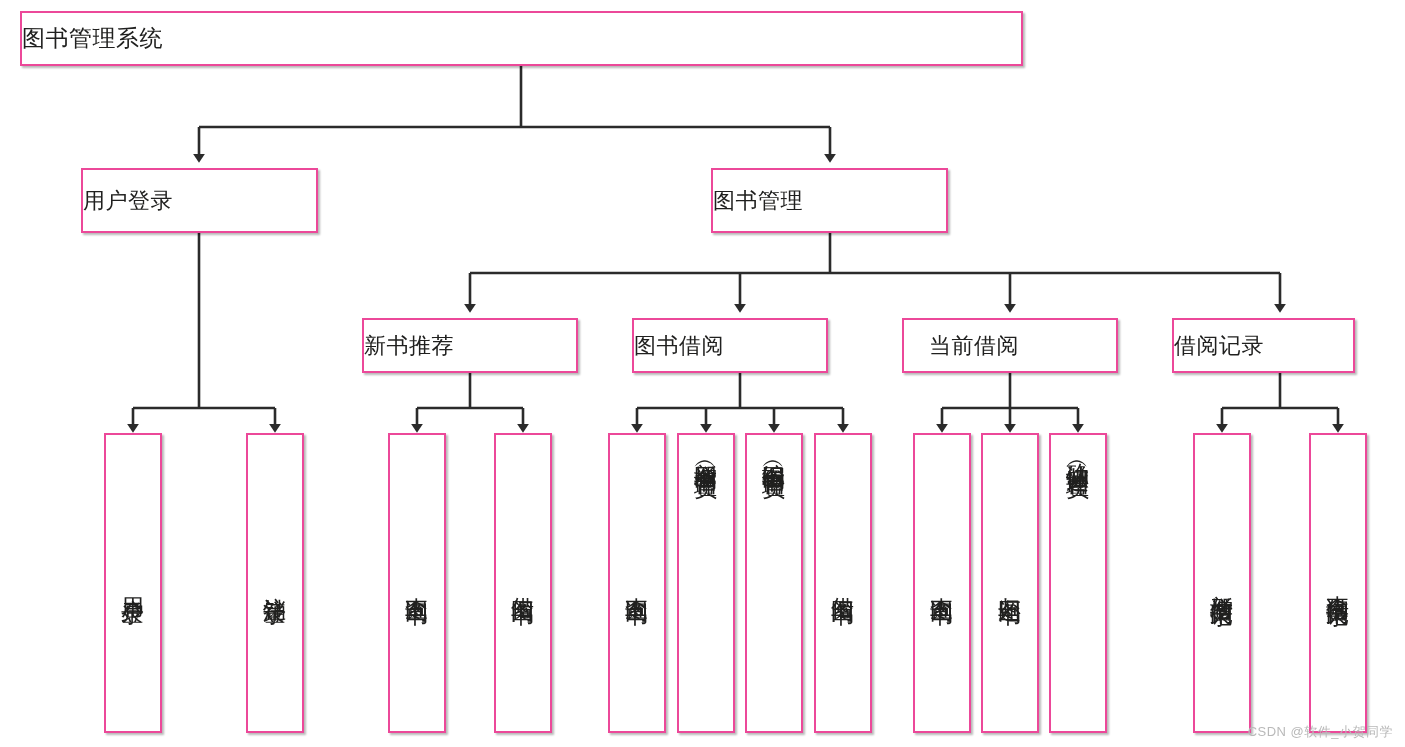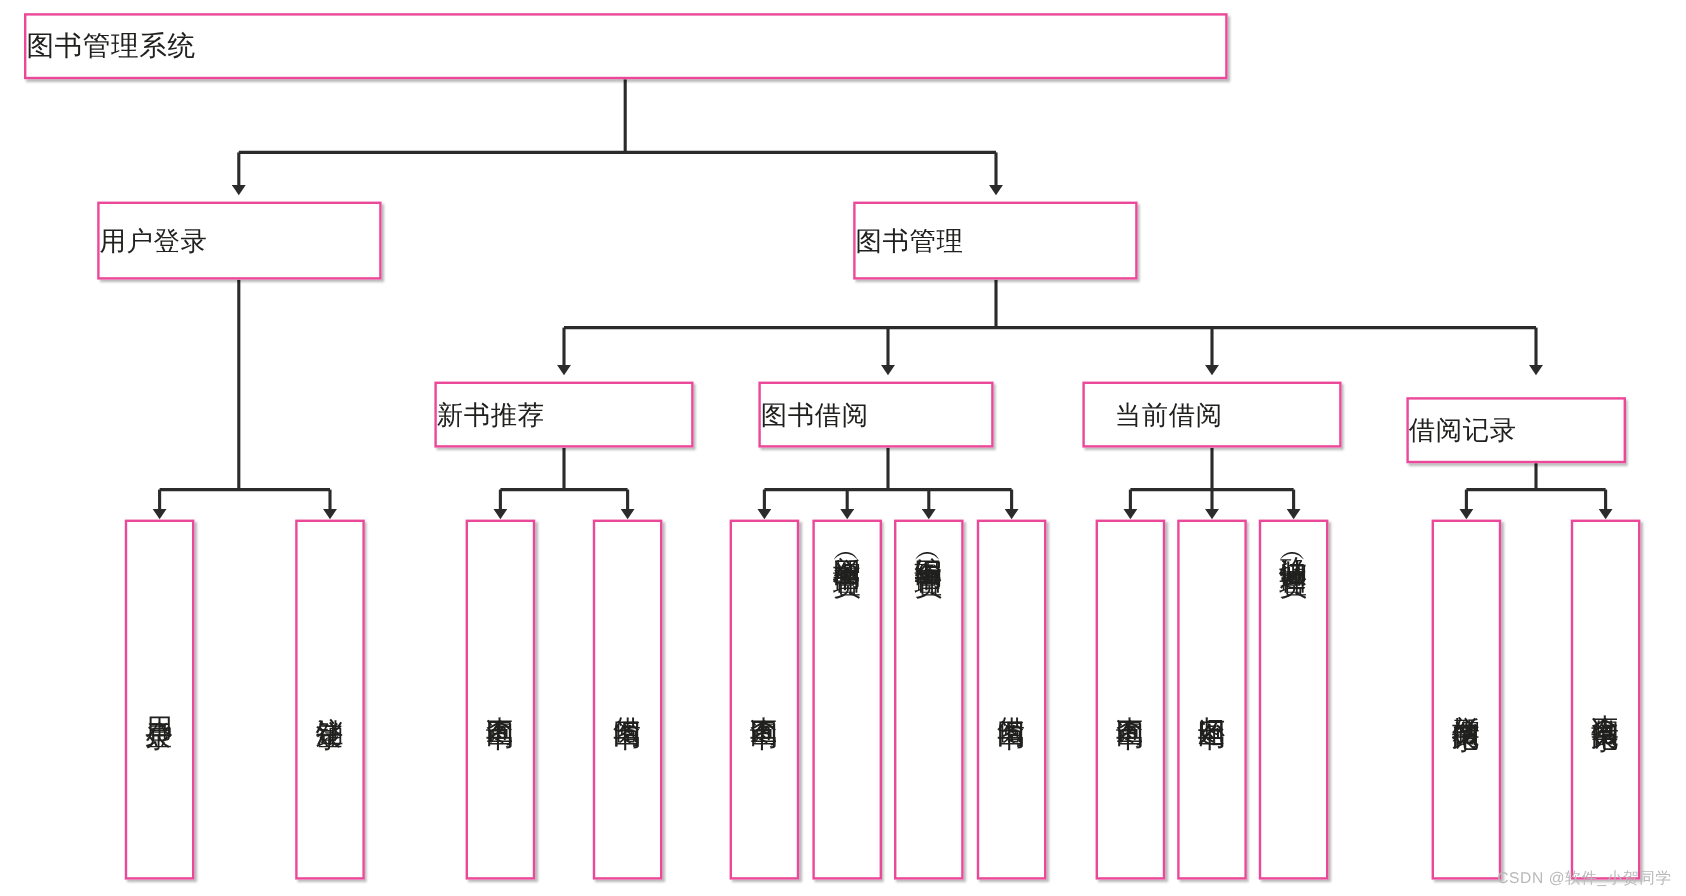--- a/index.html
+++ b/index.html
@@ -149,21 +149,21 @@
 
   <div class="node horizontal" style="left:362px; top:318px; width:216px; height:55px;">
     <span class="node-label">新书推荐</span>
   </div>
   <div class="node horizontal" style="left:632px; top:318px; width:196px; height:55px;">
     <span class="node-label">图书借阅</span>
   </div>
   <div class="node horizontal" style="left:902px; top:318px; width:216px; height:55px;padding-left:25px;">
     <span class="node-label">当前借阅</span>
   </div>
-  <div class="node horizontal" style="left:1172px; top:331px; width:183px; height:55px;">
+  <div class="node horizontal" style="left:1172px; top:318px; width:183px; height:55px;">
     <span class="node-label">借阅记录</span>
   </div>
 
   <div class="node vertical centered" style="left:104px; top:433px; width:58px; height:300px;">
     <span class="node-label">用户登录</span>
   </div>
   <div class="node vertical centered" style="left:246px; top:433px; width:58px; height:300px;">
     <span class="node-label">注销登录</span>
   </div>
 

